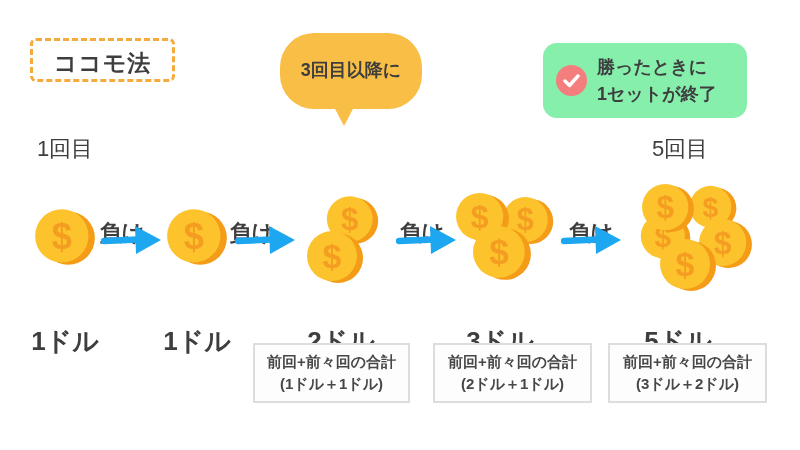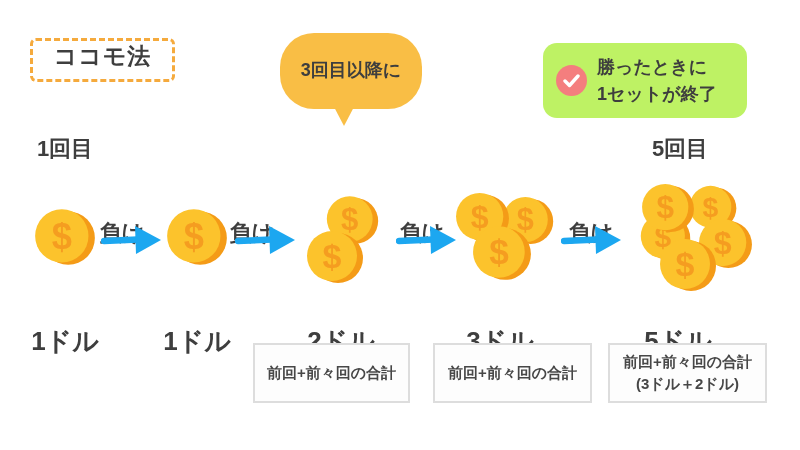--- a/index.html
+++ b/index.html
@@ -8,52 +8,52 @@
     font-family:"Liberation Sans","DejaVu Sans",sans-serif;
     color:#3e3e3e;overflow:hidden;
   }
   .abs{position:absolute;}
   .center-x{transform:translateX(-50%);}
 
   
   .title-box{
     left:30px;top:38px;width:145px;height:44px;box-sizing:border-box;
     border:3px dashed #f5aa3d;border-radius:6px;background:#fff;
-    display:flex;align-items:flex-start;justify-content:center;
+    display:flex;align-items:flex-end;justify-content:center;
     font-size:23px;font-weight:bold;letter-spacing:1px;
   }
 
   
   .callout{
     left:280px;top:33px;width:142px;height:76px;background:#f9be45;
     border-radius:34px;display:flex;flex-direction:column;align-items:center;
     justify-content:center;font-size:18px;font-weight:bold;line-height:1.4;
     text-align:center;
   }
   .callout-tail{
     position:absolute;left:53px;top:72px;width:0;height:0;
     border-left:11px solid transparent;border-right:11px solid transparent;
     border-top:21px solid #f9be45;
   }
 
   
   .win-note{
     left:543px;top:43px;width:204px;height:75px;box-sizing:border-box;
-    background:#bef264;border-radius:14px;display:flex;align-items:center;
+    background:#86efac;border-radius:14px;display:flex;align-items:center;
     padding-left:13px;
   }
   .win-check{
     width:31px;height:31px;border-radius:50%;background:#f47e7e;flex:none;
     display:flex;align-items:center;justify-content:center;
   }
   .win-text{
     margin-left:10px;font-size:18px;font-weight:bold;line-height:1.5;
   }
 
-  .round-label{top:134px;font-size:22px;font-weight:bold;white-space:nowrap;}
+  .round-label{top:134px;font-size:22px;font-weight:normal;white-space:nowrap;}
   .lose-label{top:176px;font-size:22px;font-weight:bold;white-space:nowrap;margin-top:42px;}
   .bet-label{top:292px;font-size:26px;font-weight:bold;white-space:nowrap;margin-top:32px;}
 
   .note-box{
     top:343px;height:60px;box-sizing:border-box;background:#fdfdfd;
     border:2px solid #dddddd;display:flex;flex-direction:column;
     align-items:center;justify-content:center;font-size:15px;font-weight:bold;
     color:#474747;line-height:1.45;text-align:center;white-space:nowrap;
   }
 
@@ -150,22 +150,24 @@
   </svg>
 
   <div class="abs center-x bet-label" style="left:65px">1ドル</div>
   <div class="abs center-x bet-label" style="left:197px">1ドル</div>
   <div class="abs center-x bet-label" style="left:341px">2ドル</div>
   <div class="abs center-x bet-label" style="left:500px">3ドル</div>
   <div class="abs center-x bet-label" style="left:678px">5ドル</div>
 
   <div class="abs note-box" style="left:253px;width:157px">
     <div>前回+前々回の合計</div>
+    <div>(1ドル＋1ドル)</div>
   </div>
   <div class="abs note-box" style="left:433px;width:159px">
     <div>前回+前々回の合計</div>
+    <div>(2ドル＋1ドル)</div>
   </div>
   <div class="abs note-box" style="left:608px;width:159px">
     <div>前回+前々回の合計</div>
     <div>(3ドル＋2ドル)</div>
   </div>
 
 </div>
 
 </body></html>

